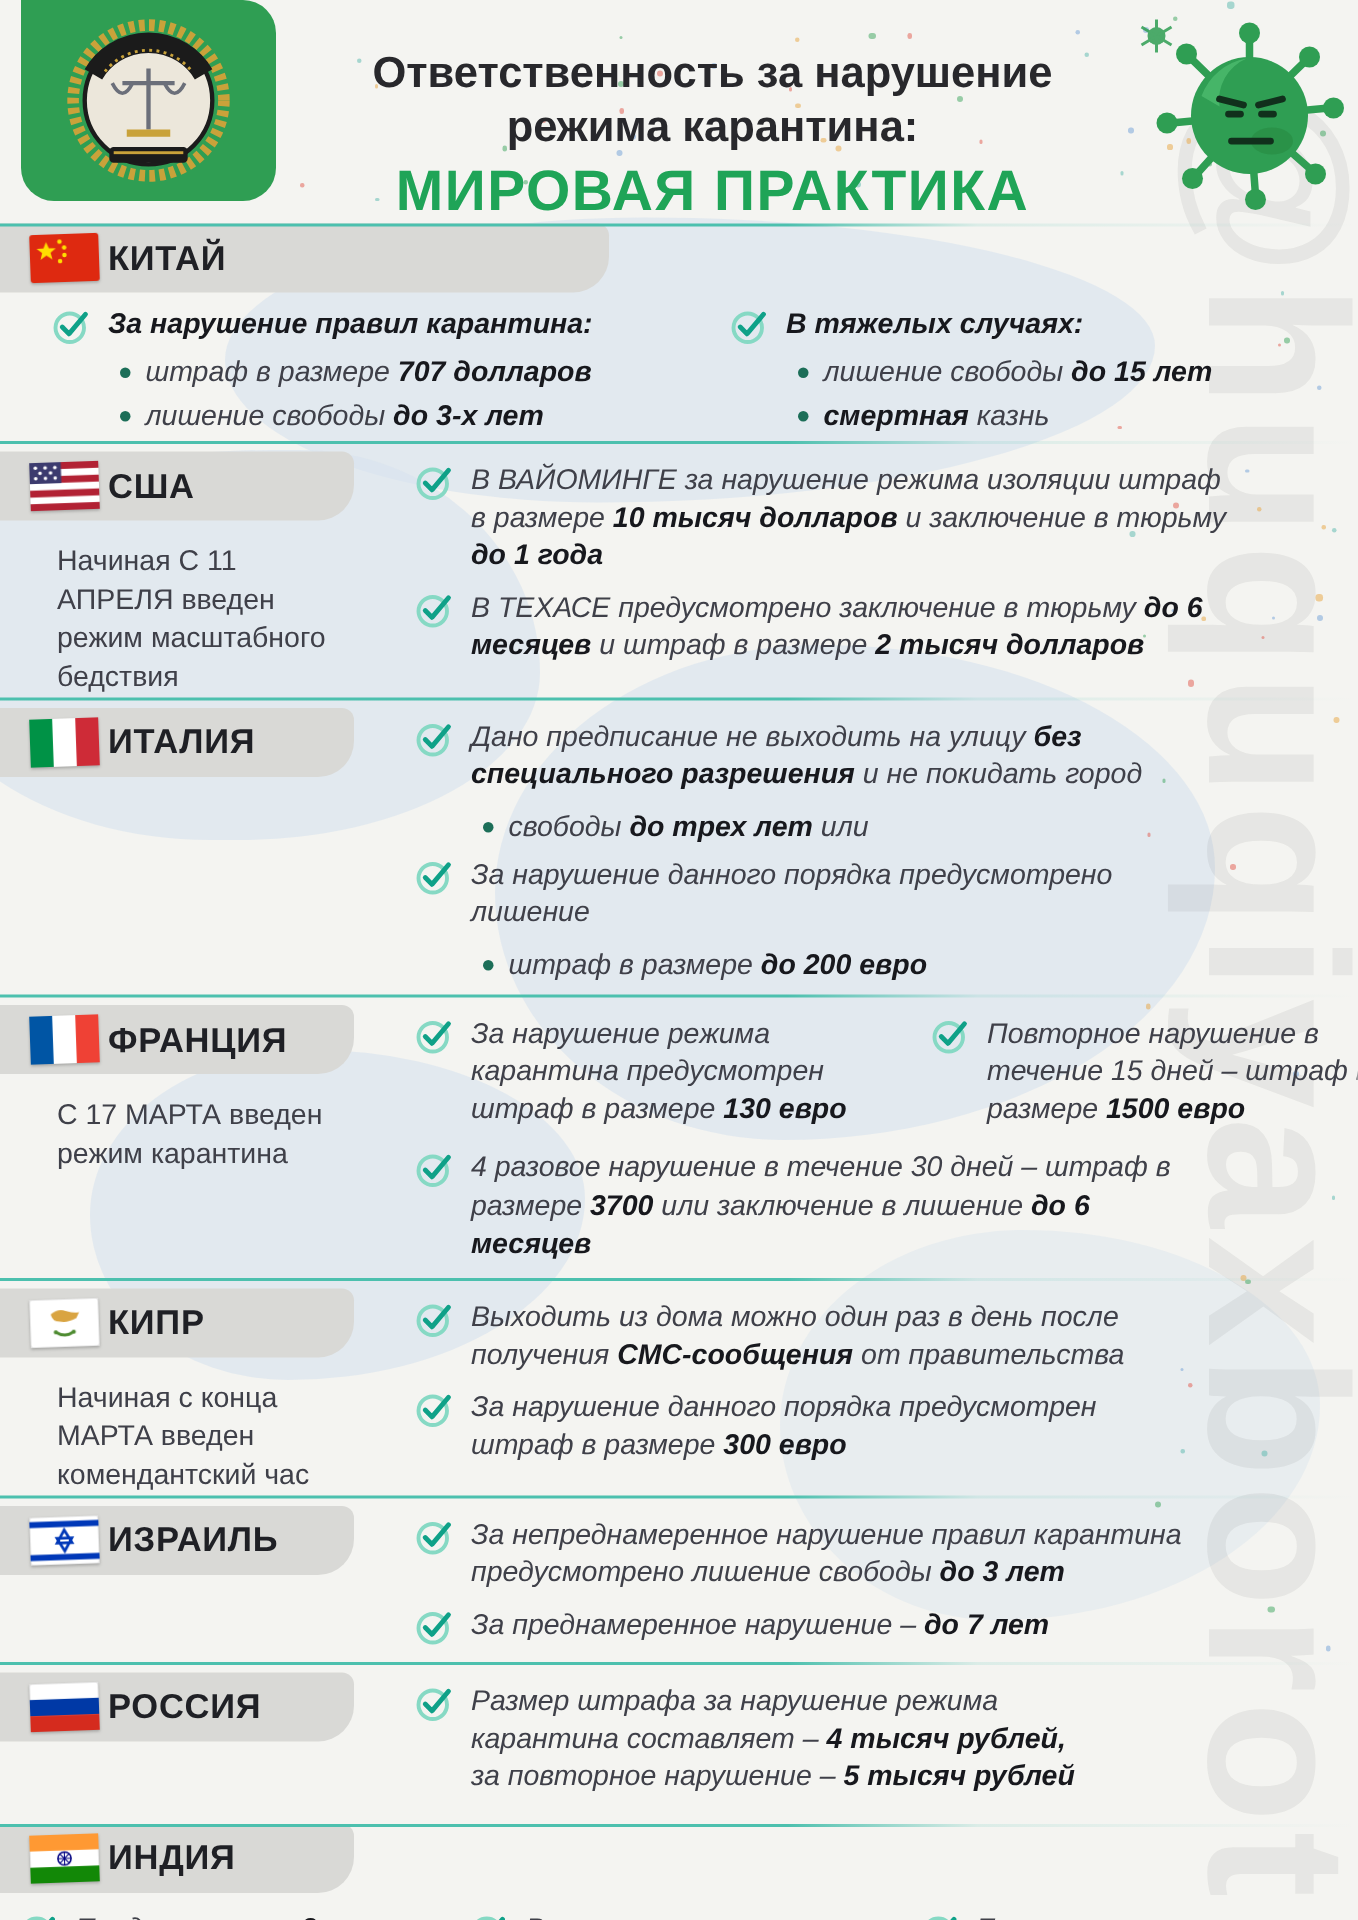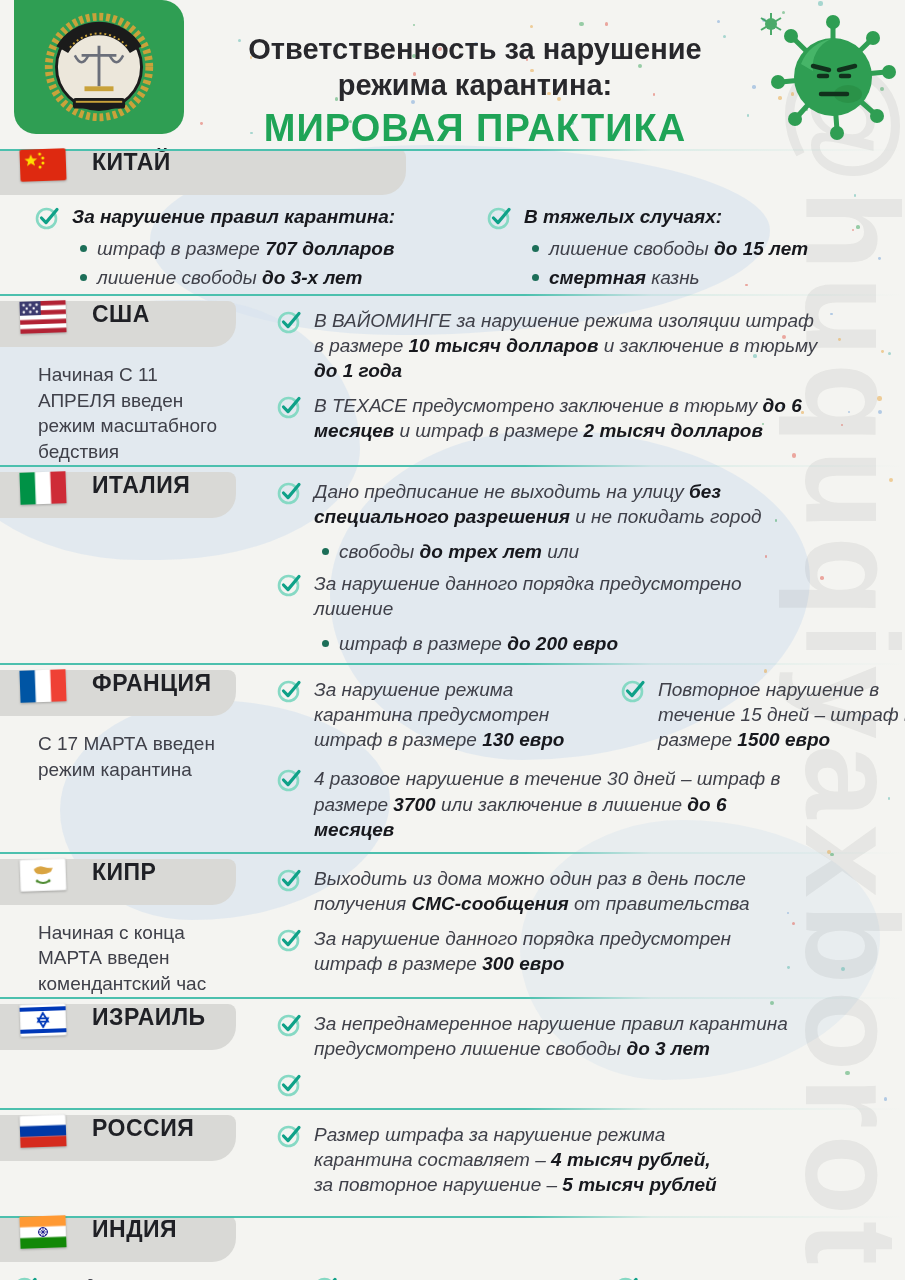--- a/index.html
+++ b/index.html
@@ -29,21 +29,21 @@
   .t1{font-size:29px;font-weight:800;color:#28282c;line-height:36px;}
   .t2{font-size:38px;font-weight:800;color:#1fa457;letter-spacing:1px;margin-top:4px;}
   .virus{position:absolute;right:2px;top:2px;}
 
   
   main{position:relative;z-index:2;}
   .section{position:relative;}
   .section::before{content:"";position:absolute;top:0;left:0;right:0;height:2px;
      background:linear-gradient(90deg,#4cc0ae 0%,#4cc0ae 58%,rgba(76,192,174,.15) 72%,rgba(76,192,174,0) 100%);}
   .bar{position:absolute;top:7px;left:0;width:236px;height:46px;background:#d9d9d6;
-       border-radius:0 8px 24px 0;display:flex;align-items:flex-start;gap:26px;
+       border-radius:0 8px 24px 0;display:flex;align-items:center;gap:6px;
        padding-left:20px;box-sizing:border-box;}
   .sec-china .bar,.sec-india .bar{position:static;margin-top:7px;}
   .sec-china .bar{width:406px;}
   .country{font-size:23px;font-weight:800;color:#1f2025;letter-spacing:.5px;}
   .flag svg{display:block;transform:rotate(-2deg);filter:drop-shadow(0 1px 1px rgba(0,0,0,.25));}
 
   .sec-body{display:flex;}
   .left{width:252px;flex-shrink:0;box-sizing:border-box;padding:68px 0 0 38px;}
   .note{font-size:19px;color:#3f4049;line-height:1.35;max-width:195px;}
   .content{flex:1;padding:14px 8px 0 24px;}
@@ -511,20 +511,21 @@
               </span>
               <p class="txt"><span>За непреднамеренное нарушение правил карантина предусмотрено лишение свободы </span><span class="b">до 3 лет</span></p>
             </div>
             <div class="item check">
               <span style="display: flex;">
                 <svg class="check-ic" width="27" height="27" viewBox="0 0 27 27">
   <circle cx="12.5" cy="14.5" r="9.5" fill="none" stroke="#86d9c4" stroke-width="2.6"></circle>
   <path d="M7.5 14 L12 18.6 L23 5.5" fill="none" stroke="#0fa188" stroke-width="3.2" stroke-linecap="round" stroke-linejoin="round"></path>
                 </svg>
               </span>
+              <p class="txt"><span>За преднамеренное нарушение – </span><span class="b">до 7 лет</span></p>
             </div>
           </div>
         </div>
       </section>
       <section class="section sec-russia">
         <div class="bar">
           <span class="flag">
             <svg width="46" height="32" viewBox="0 0 46 32">
               <rect width="46" height="32" rx="2" fill="#fff" stroke="#e2e2e2"></rect>
               <rect y="10.6" width="46" height="10.8" fill="#0039a6"></rect>

